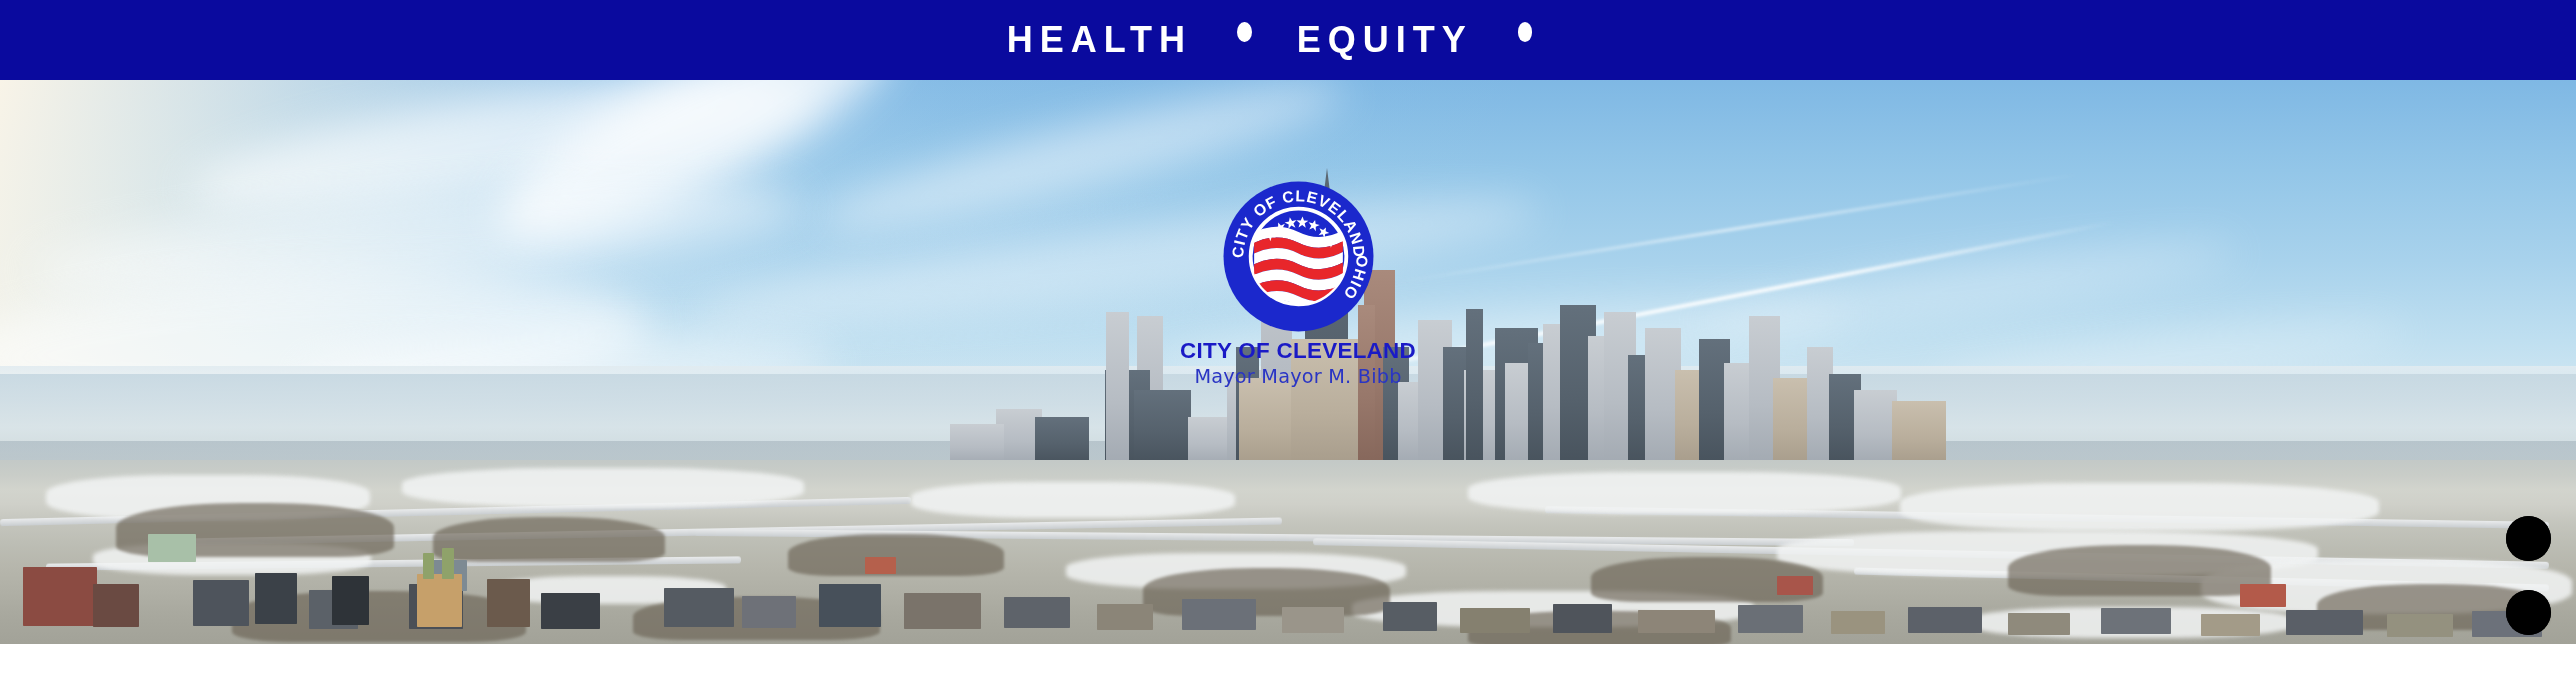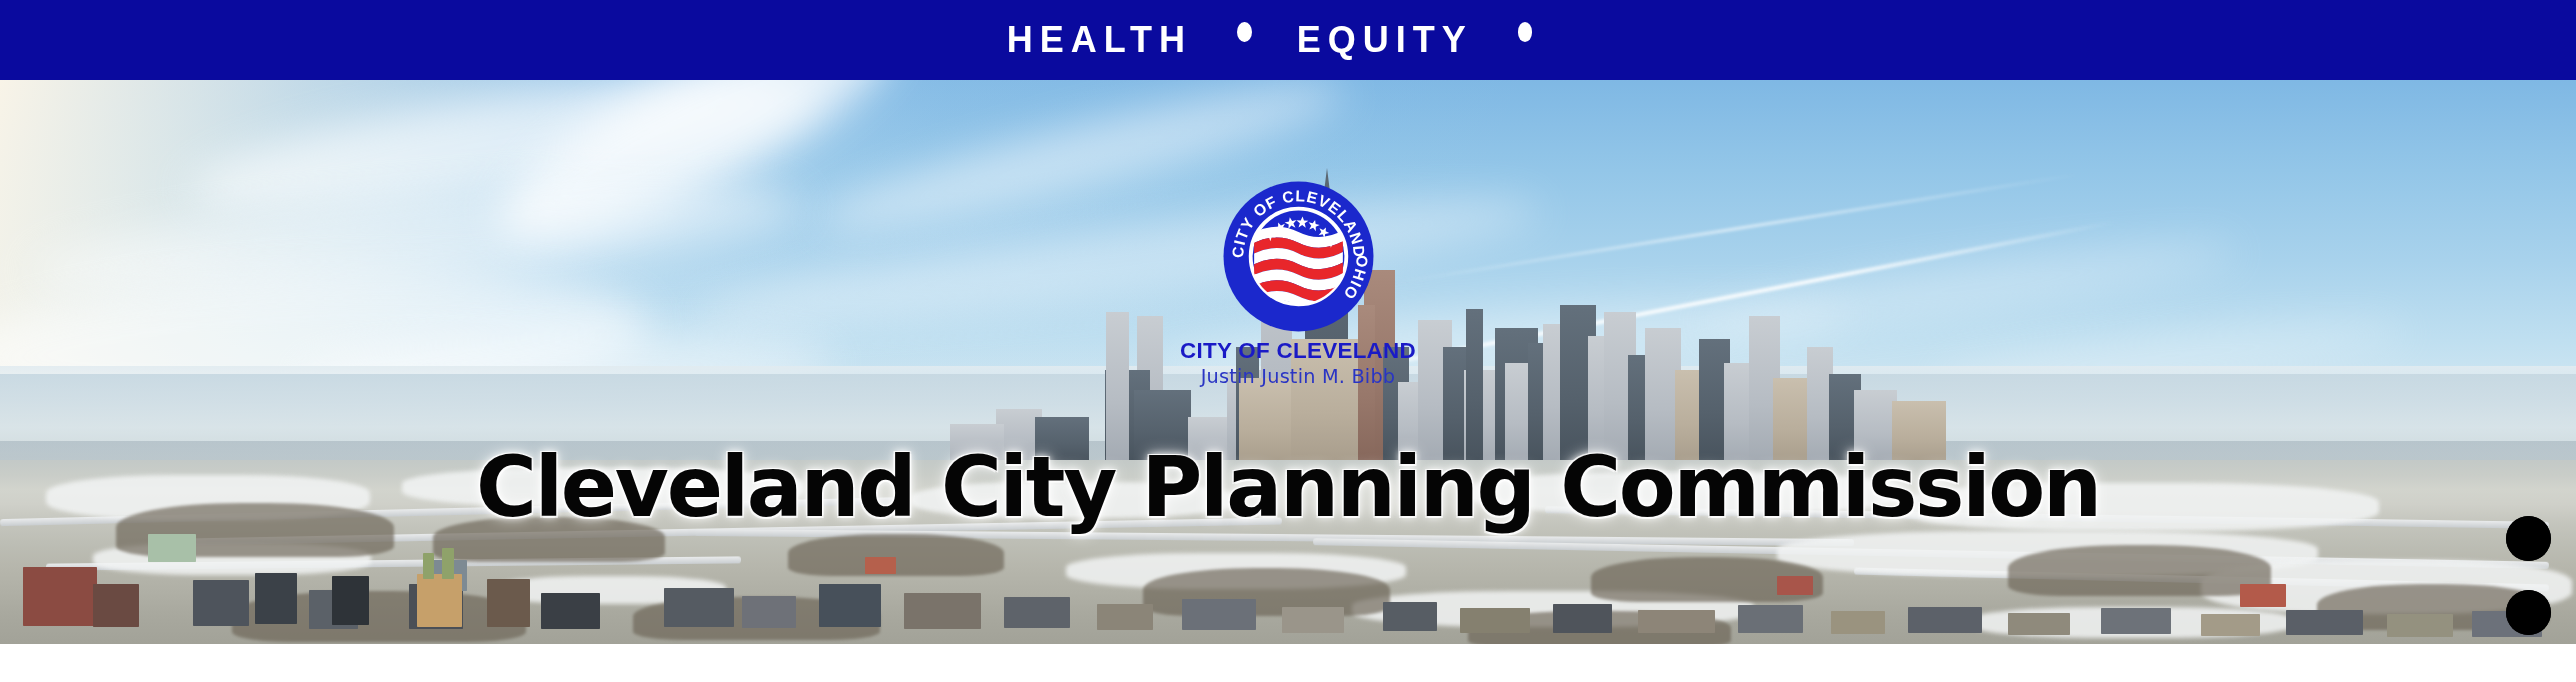--- a/index.html
+++ b/index.html
@@ -434,21 +434,21 @@
 
           <text fill="#ffffff" font-family="Liberation Sans, sans-serif" font-size="20.5" font-weight="bold" letter-spacing="1.1">
             <textPath href="#arcTop" startOffset="50%" text-anchor="middle">CITY OF CLEVELAND</textPath>
           </text>
           <text fill="#ffffff" font-family="Liberation Sans, sans-serif" font-size="20.5" font-weight="bold" letter-spacing="1.1">
             <textPath href="#arcBot" startOffset="22%" text-anchor="middle">OHIO</textPath>
           </text>
         </svg>
       </div>
       <div class="seal-title">CITY OF CLEVELAND</div>
-      <div class="seal-sub">Justin Justin M. Bibb</div>
+      <div class="seal-sub">Mayor Mayor M. Bibb</div>
     </div>
 
     <div class="social">
       <a class="social-btn" title="YouTube">
         <svg viewBox="0 0 58 58" xmlns="http://www.w3.org/2000/svg">
           <defs>
             <mask id="ytMask">
               <rect width="58" height="58" fill="#fff"></rect>
               <rect x="13" y="19" width="32" height="21" rx="6.5" fill="#000"></rect>
               <polygon points="25.5,24.5 37,29.5 25.5,34.5" fill="#fff"></polygon>
@@ -470,18 +470,17 @@
             </mask>
           </defs>
           <circle cx="29" cy="29" r="29" fill="#000000" mask="url(#igMask)"></circle>
         </svg>
       </a>
 
     </div>
 
   </div>
 
-  <div class="main-title">Cleveland City Planning Commission</div>
 
   <div class="bottom-white"></div>
 
 </div>
 
 
 </body></html>

